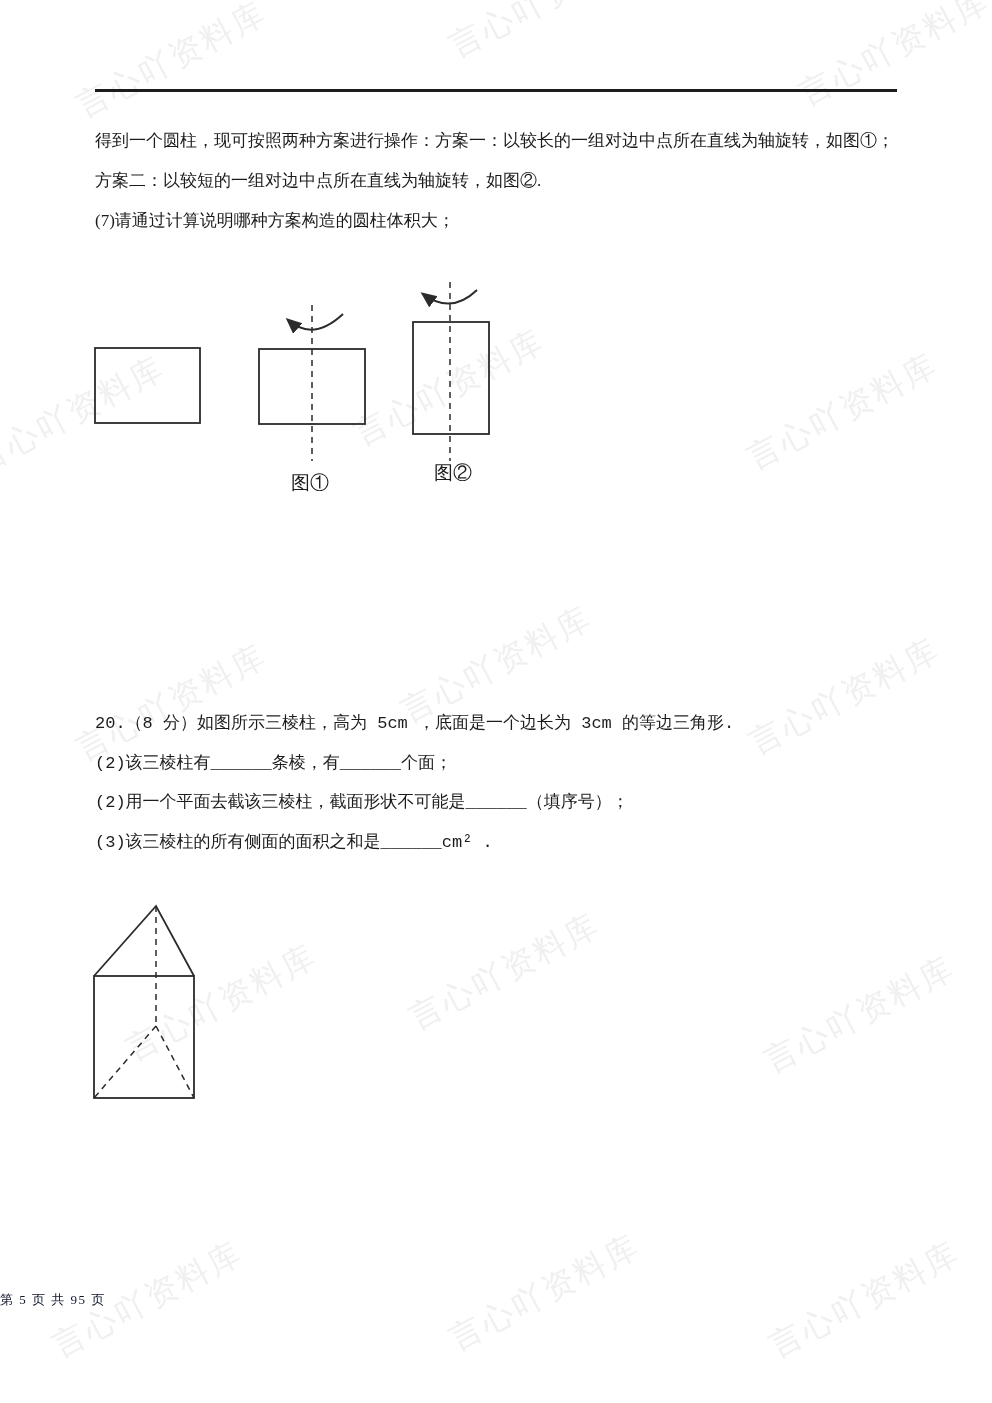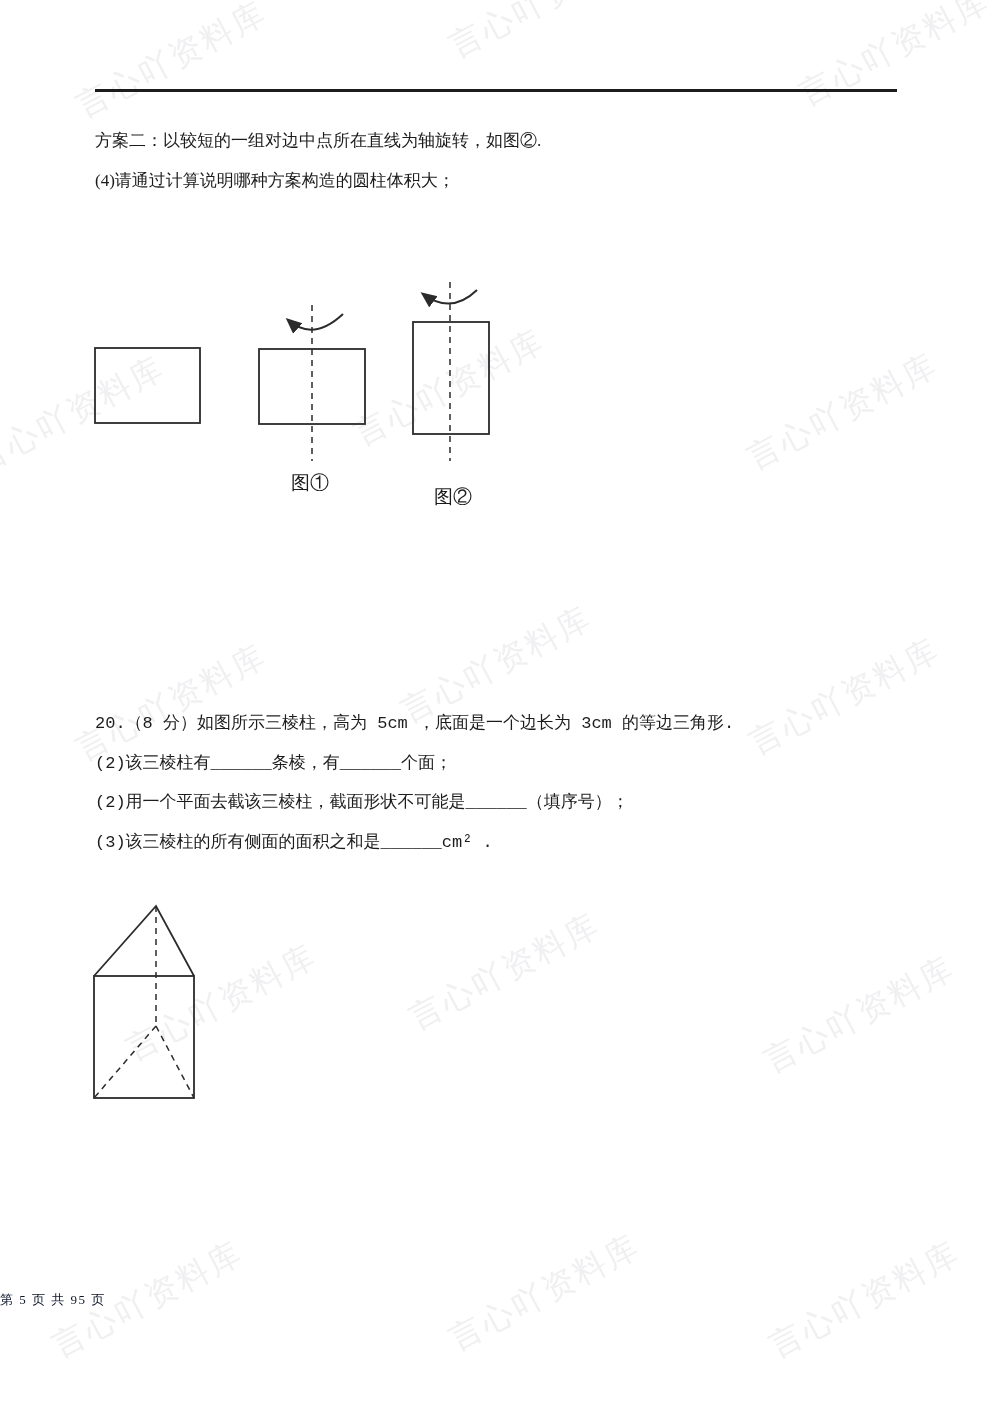--- a/index.html
+++ b/index.html
@@ -36,21 +36,21 @@
   .q20   { top: 704px; font-size: 17px; line-height: 39.5px; font-family: Liberation Mono, monospace; }
   .textline { white-space: nowrap; }
   .figwrap { position: absolute; left: 80px; top: 278px; width: 440px; height: 226px; }
   .figlabel {
     position: absolute;
     font-size: 19px;
     color: #1c1c1c;
     white-space: nowrap;
   }
   .figlabel.f1 { left: 291px; top: 470px; }
-  .figlabel.f2 { left: 434px; top: 484px; }
+  .figlabel.f2 { left: 434px; top: 460px; }
   .prismwrap { position: absolute; left: 80px; top: 893px; width: 140px; height: 220px; }
   .footer {
     position: absolute;
     left: 0; right: 0; top: 1291px;
     text-align: left;
     font-size: 13px;
     letter-spacing: 1.5px;
     color: #0f172a;
   }
   svg .solid { fill: none; stroke: #2b2b2b; stroke-width: 1.8; }
@@ -78,22 +78,23 @@
     <span class="wm" style="left:148px; top:1300px;">言心吖资料库</span>
     <span class="wm" style="left:545px; top:1293px;">言心吖资料库</span>
     <span class="wm" style="left:865px; top:1300px;">言心吖资料库</span>
   </div>
 
   <div class="content">
 
     <div class="rule"></div>
 
     <div class="textblock intro">
+      <div class="textline">得到一个圆柱，现可按照两种方案进行操作：方案一：以较长的一组对边中点所在直线为轴旋转，如图①；</div>
       <div class="textline">方案二：以较短的一组对边中点所在直线为轴旋转，如图②.</div>
-      <div class="textline">(4)请通过计算说明哪种方案构造的圆柱体积大；</div>
+      <div class="textline">(7)请通过计算说明哪种方案构造的圆柱体积大；</div>
     </div>
 
     <div class="figwrap">
       <svg width="440" height="226" viewBox="0 0 440 226">
         <defs>
           <marker id="ah" orient="auto" markerWidth="10" markerHeight="9" refX="6.5" refY="3.5">
             <path d="M0,0 L8,3.5 L0,7 z" fill="#2b2b2b"></path>
           </marker>
         </defs>
 

